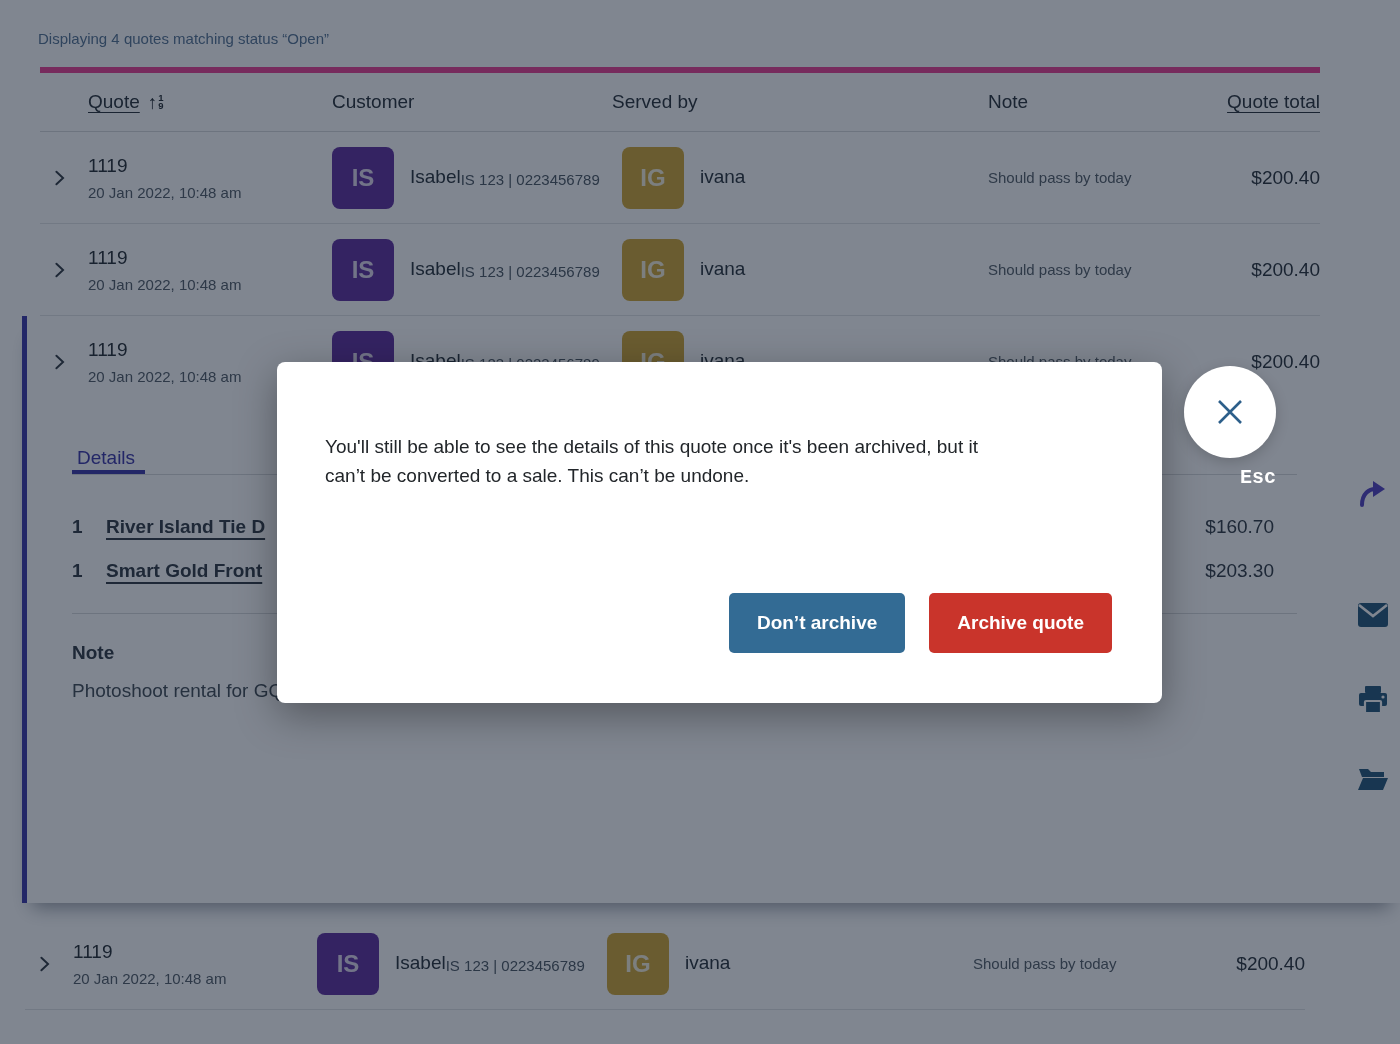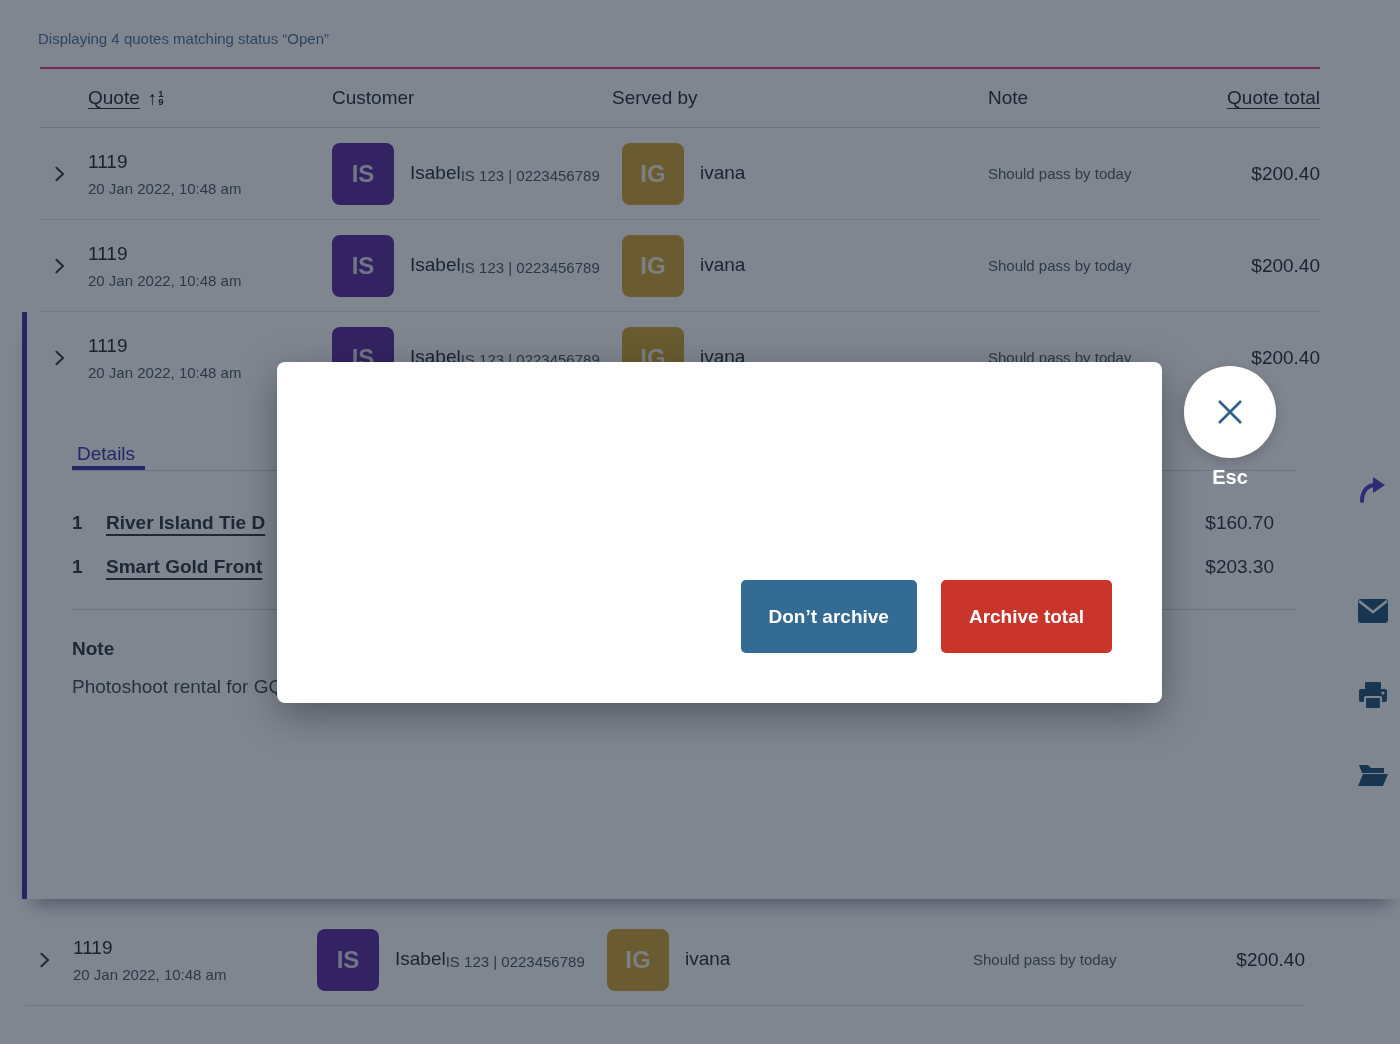--- a/index.html
+++ b/index.html
@@ -9,21 +9,21 @@
     -webkit-font-smoothing:antialiased;
   }
   
   .page{position:absolute;inset:0;z-index:1;}
   .status-text{margin:30px 0 0 38px;font-size:15px;color:var(--link-blue);}
   .qtable{margin:20px 80px 0 40px;}
   .grid-row{
     display:grid;grid-template-columns:48px 244px 280px 360px 188px 160px;
     align-items:center;
   }
-  .thead{height:58px;border-top:2px solid #ec4899;border-bottom:1px solid #d8dadc;
+  .thead{height:58px;border-top:6px solid #ec4899;border-bottom:1px solid #d8dadc;
     font-size:19px;color:#333b42;}
   .th{display:flex;align-items:center;}
   .th-underline{text-decoration:underline;text-underline-offset:4px;}
   .th-note{padding-left:16px;}
   .th-right{justify-content:flex-end;}
   .sort-icon{display:inline-flex;align-items:center;margin-left:8px;color:#2f363c;}
   .sort-arrow{font-size:19px;font-weight:600;line-height:1;}
   .sort-digits{display:flex;flex-direction:column;font-size:9.5px;line-height:8.5px;font-weight:700;margin-left:1px;}
   .trow{height:91px;border-bottom:1px solid #e2e4e6;font-size:19px;color:#2f363c;}
   .chev-cell{display:flex;justify-content:flex-start;padding-left:14px;}
@@ -79,31 +79,31 @@
   
   .scrim{position:absolute;inset:0;background:rgba(2,14,34,.5);z-index:10;}
   .modal{
     position:absolute;left:277px;top:362px;width:885px;height:341px;background:#fff;
     border-radius:8px;box-shadow:0 12px 40px rgba(0,0,0,.35);z-index:20;box-sizing:border-box;
     padding:44px 50px 0 48px;
   }
   .modal-title{font-size:28px;font-weight:700;color:#16191c;letter-spacing:-.2px;}
   .modal-body{margin-top:26px;font-size:19px;line-height:1.55;color:#22262a;width:770px;white-space:pre-line;}
   .modal-btns{position:absolute;right:50px;bottom:50px;display:flex;gap:24px;}
-  .mbtn{height:73px;border:none;border-radius:5px;padding:0 28px;font-family:inherit;
+  .mbtn{height:60px;border:none;border-radius:5px;padding:0 28px;font-family:inherit;
     font-size:19px;font-weight:700;color:#fff;display:flex;align-items:center;cursor:pointer;}
   .mbtn-cancel{background:var(--cancel-button-bg);}
   .mbtn-confirm{background:var(--confirm-button-bg);}
   .close-circle{
     position:absolute;left:1184px;top:366px;width:92px;height:92px;border-radius:50%;
     background:#fff;z-index:20;display:flex;align-items:center;justify-content:center;
     cursor:pointer;box-shadow:0 4px 14px rgba(0,0,0,.18);
   }
-  .esc-label{position:absolute;left:1184px;top:466px;width:92px;text-align:center;
-    z-index:20;color:#fff;font-size:20px;font-weight:700;}
+  .esc-label{position:absolute;left:1184px;top:466px;width:92px;text-align:right;
+    z-index:20;color:#fff;font-size:20px;font-weight:700;font-family:Liberation Mono, monospace;}
 </style>
 </head>
 <body>
 
 <div class="page">
   <div class="status-text">Displaying 4 quotes matching status “Open”</div>
 
   <div class="qtable">
 
     <div class="grid-row thead">
@@ -299,23 +299,25 @@
       </div>
       <div class="note-cell">Should pass by today</div>
       <div class="total-cell">$200.40</div>
     </div>
   </div>
 </div>
 
 <div class="scrim"></div>
 
 <div class="modal">
+  <div class="modal-body">You'll still be able to see the details of this quote once it's been archived, but it
+can’t be converted to a sale. This can’t be undone.</div>
   <div class="modal-btns">
     <button class="mbtn mbtn-cancel">Don’t archive</button>
-    <button class="mbtn mbtn-confirm">Archive total</button>
+    <button class="mbtn mbtn-confirm">Archive quote</button>
   </div>
 </div>
 
 <div class="close-circle">
   <svg width="34" height="34" viewBox="0 0 34 34">
     <path d="M6 6 L28 28 M28 6 L6 28" stroke="var(--close-x)" stroke-width="2.6" fill="none"></path>
   </svg>
 </div>
 <div class="esc-label">Esc</div>
 

